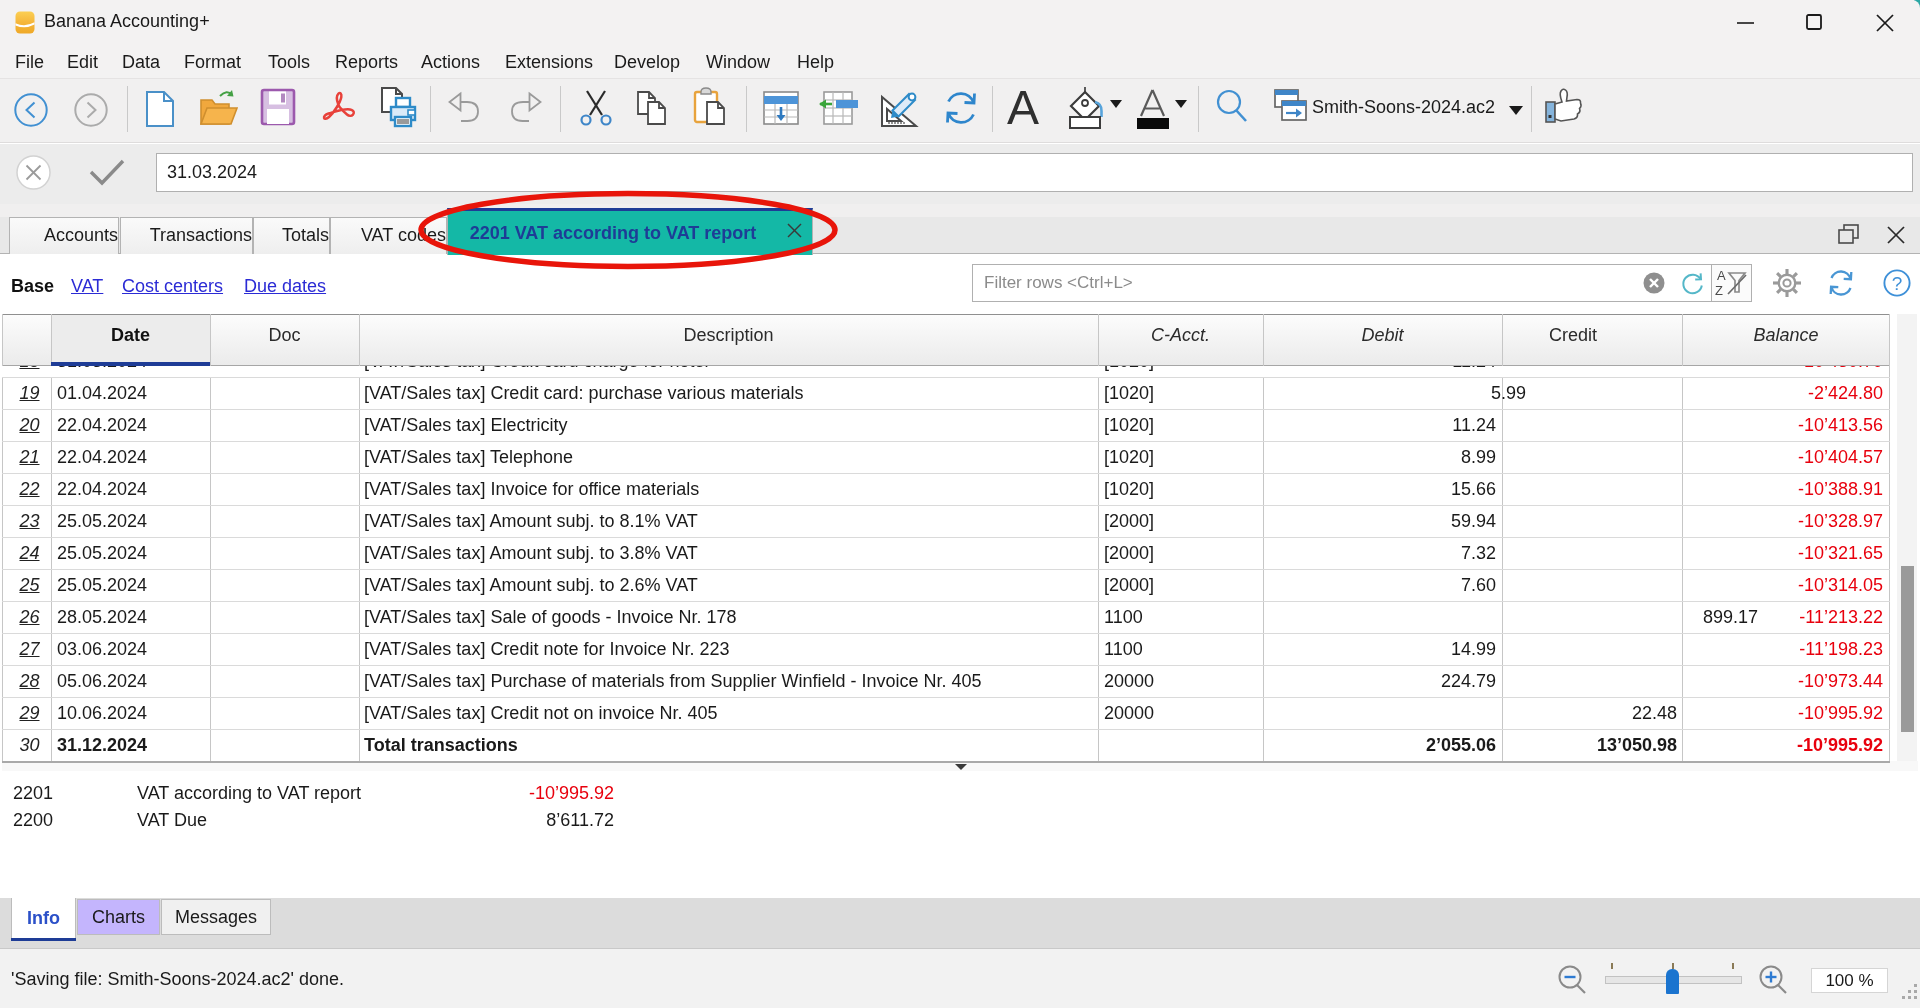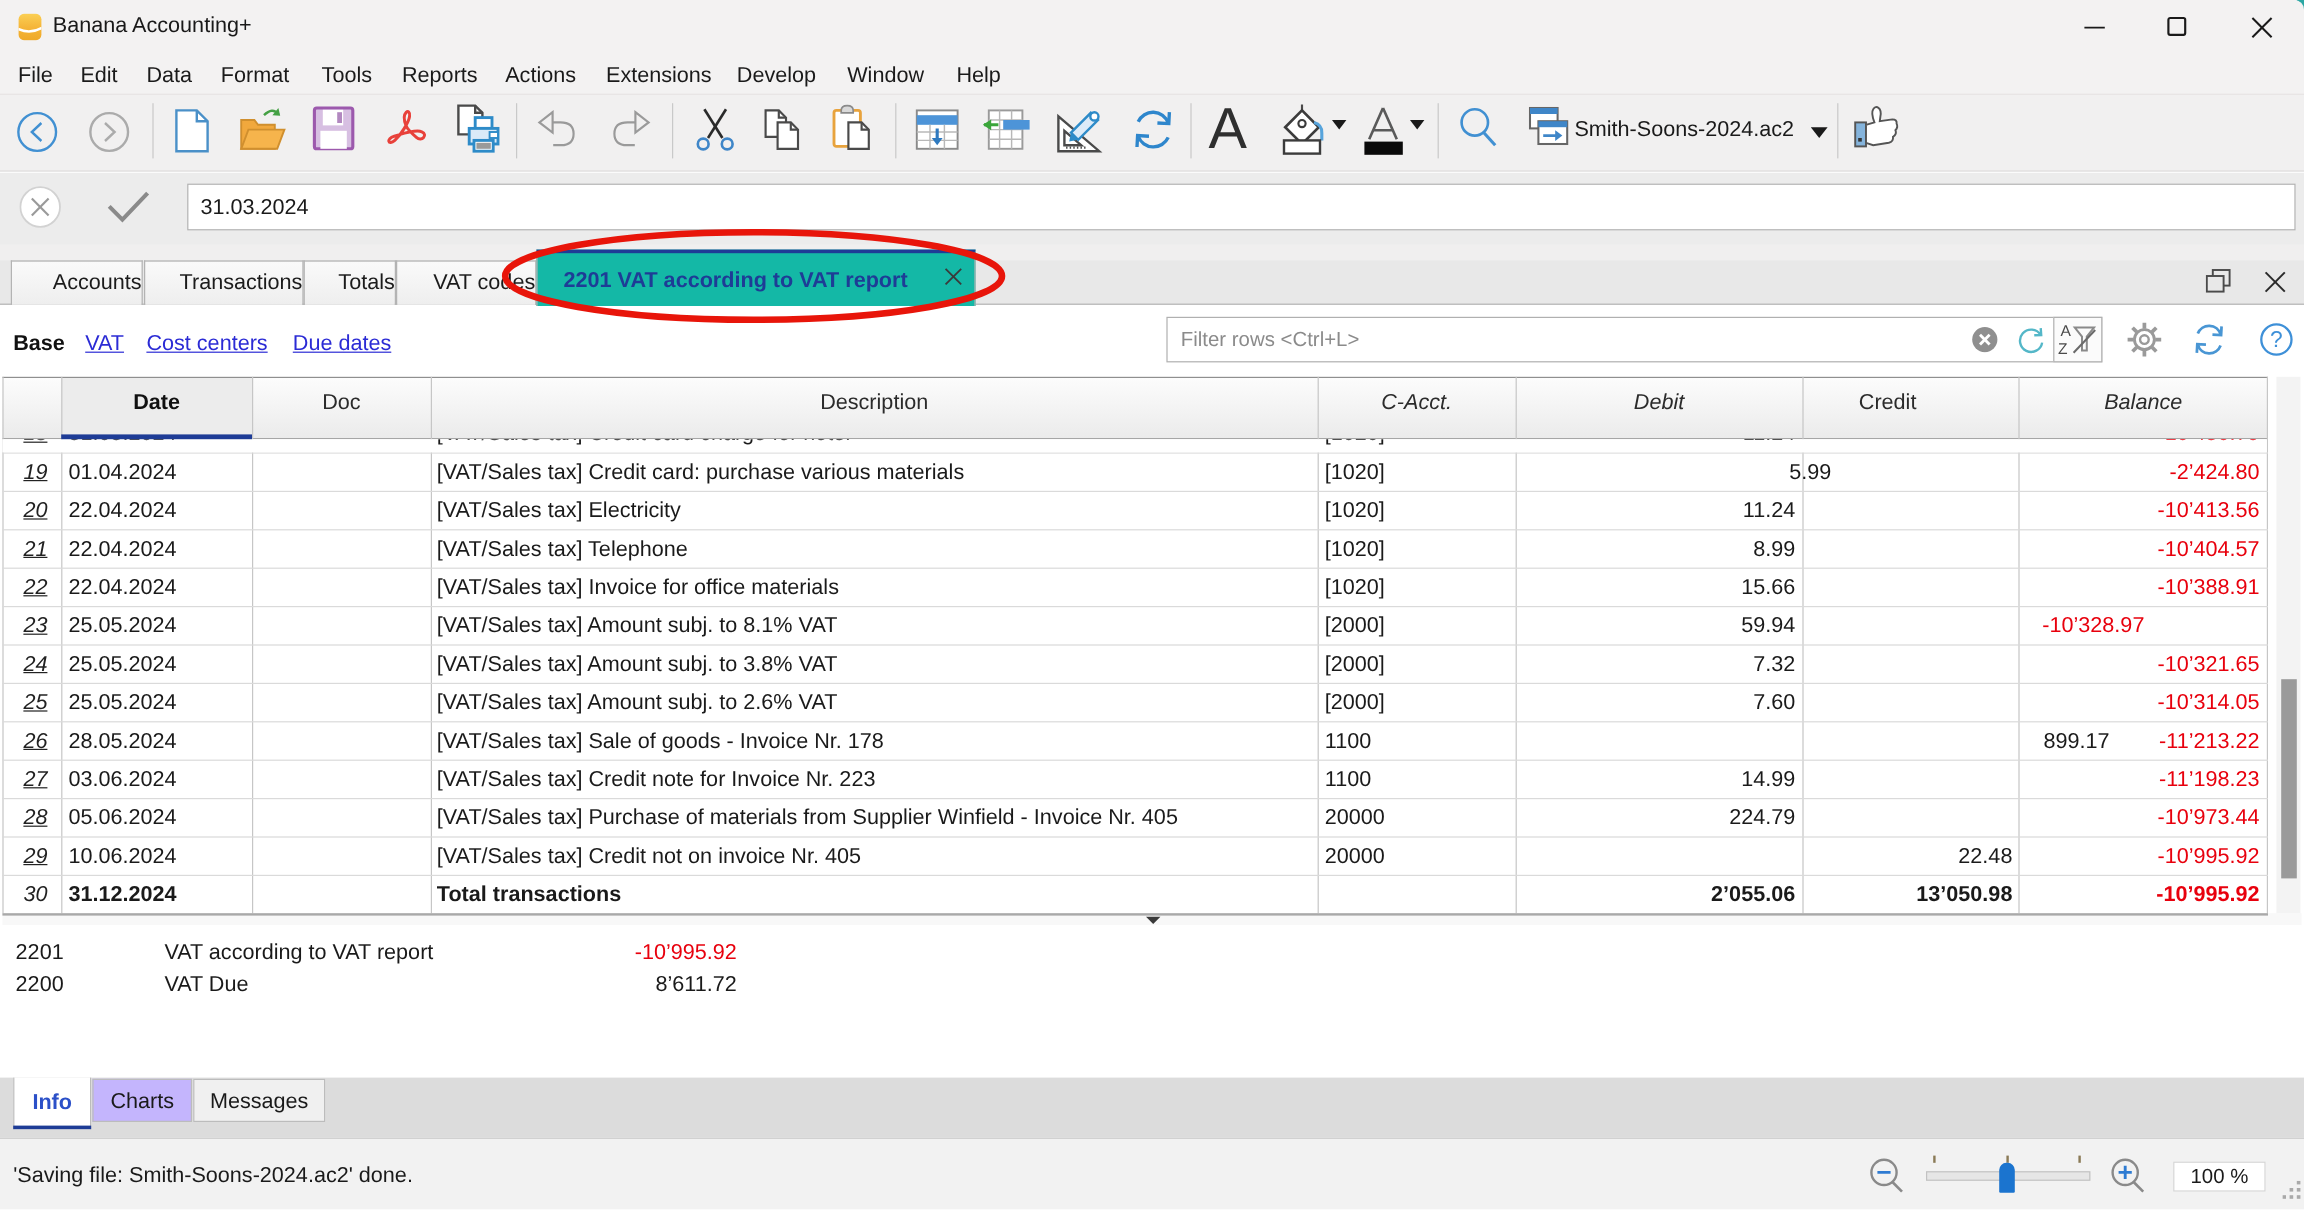--- a/index.html
+++ b/index.html
@@ -340,21 +340,21 @@
 <div class="cell" style="left:57px;top:473px;">22.04.2024</div>
 <div class="cell" style="left:364px;top:473px;">[VAT/Sales tax] Invoice for office materials</div>
 <div class="cell" style="left:1104px;top:473px;">[1020]</div>
 <div class="cell num" style="left:1300px;width:196px;top:473px;">15.66</div>
 <div class="cell num bal" style="left:1690px;width:193px;top:473px;">-10’388.91</div>
 <div class="cell rnum" style="left:2px;width:49px;top:505px;">23</div>
 <div class="cell" style="left:57px;top:505px;">25.05.2024</div>
 <div class="cell" style="left:364px;top:505px;">[VAT/Sales tax] Amount subj. to 8.1% VAT</div>
 <div class="cell" style="left:1104px;top:505px;">[2000]</div>
 <div class="cell num" style="left:1300px;width:196px;top:505px;">59.94</div>
-<div class="cell num bal" style="left:1594px;width:193px;top:505px;">-10’328.97</div>
+<div class="cell num bal" style="left:1690px;width:193px;top:505px;">-10’328.97</div>
 <div class="cell rnum" style="left:2px;width:49px;top:537px;">24</div>
 <div class="cell" style="left:57px;top:537px;">25.05.2024</div>
 <div class="cell" style="left:364px;top:537px;">[VAT/Sales tax] Amount subj. to 3.8% VAT</div>
 <div class="cell" style="left:1104px;top:537px;">[2000]</div>
 <div class="cell num" style="left:1300px;width:196px;top:537px;">7.32</div>
 <div class="cell num bal" style="left:1690px;width:193px;top:537px;">-10’321.65</div>
 <div class="cell rnum" style="left:2px;width:49px;top:569px;">25</div>
 <div class="cell" style="left:57px;top:569px;">25.05.2024</div>
 <div class="cell" style="left:364px;top:569px;">[VAT/Sales tax] Amount subj. to 2.6% VAT</div>
 <div class="cell" style="left:1104px;top:569px;">[2000]</div>

